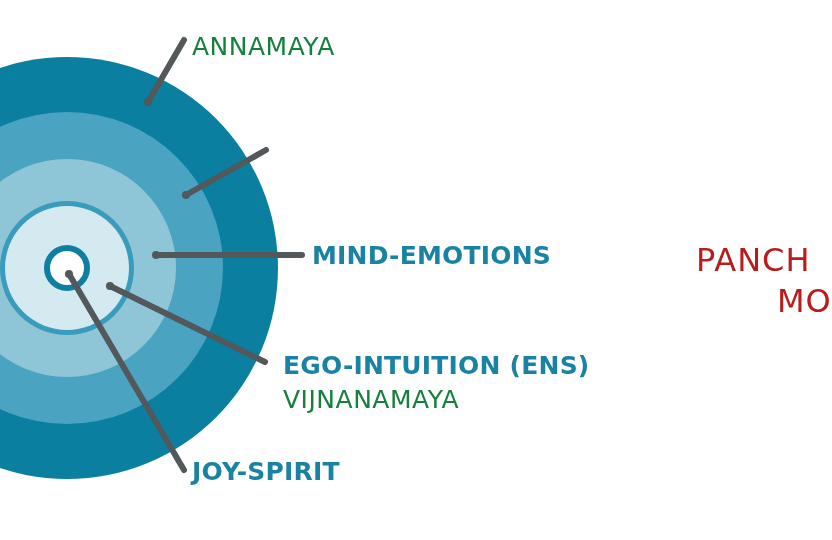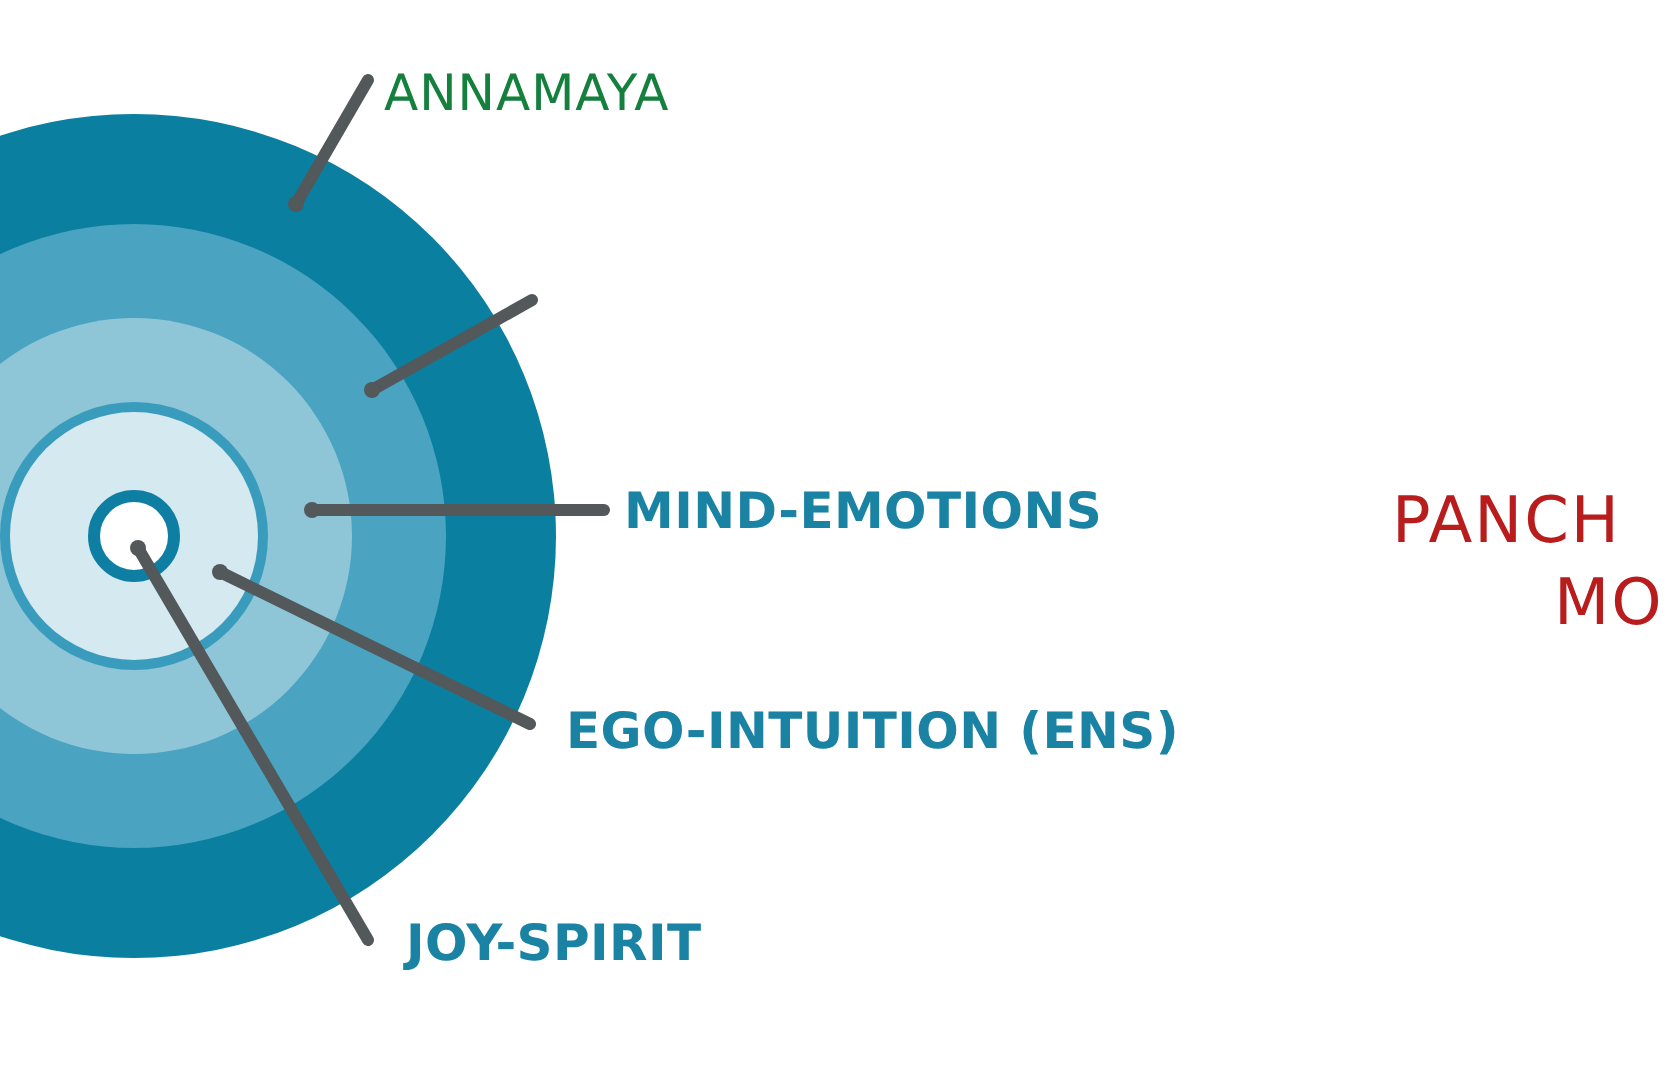--- a/index.html
+++ b/index.html
@@ -41,20 +41,21 @@
 
 <div class="label" style="left:274px; top:135px;">
 </div>
 
 <div class="label" style="left:312px; top:243px;text-align:right;">
   <span class="en">MIND-EMOTIONS</span>
 </div>
 
 <div class="label" style="left:273px; top:353px;margin-left:10px;">
   <span class="en">EGO-INTUITION (ENS)</span>
+  <span class="sk">VIJNANAMAYA</span>
 </div>
 
-<div class="label" style="left:203px; top:459px;">
+<div class="label" style="left:192px; top:459px;">
   <span class="en">JOY-SPIRIT</span>
 </div>
 
 <div class="title" style="left:696px; top:244px;">PANCH</div>
 <div class="title" style="left:777px; top:285px;">MO</div>
 
 </body></html>

